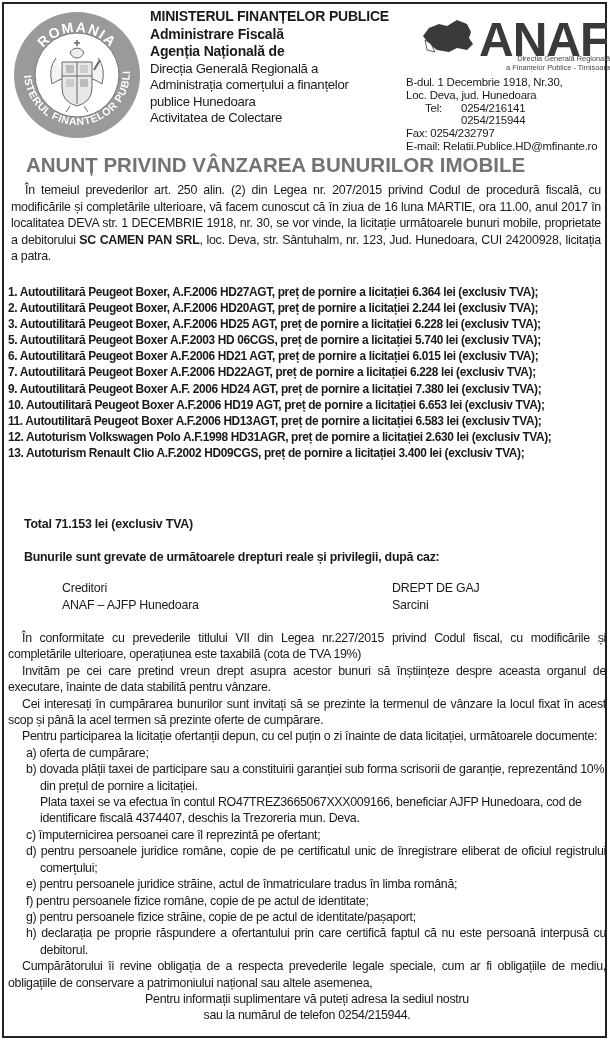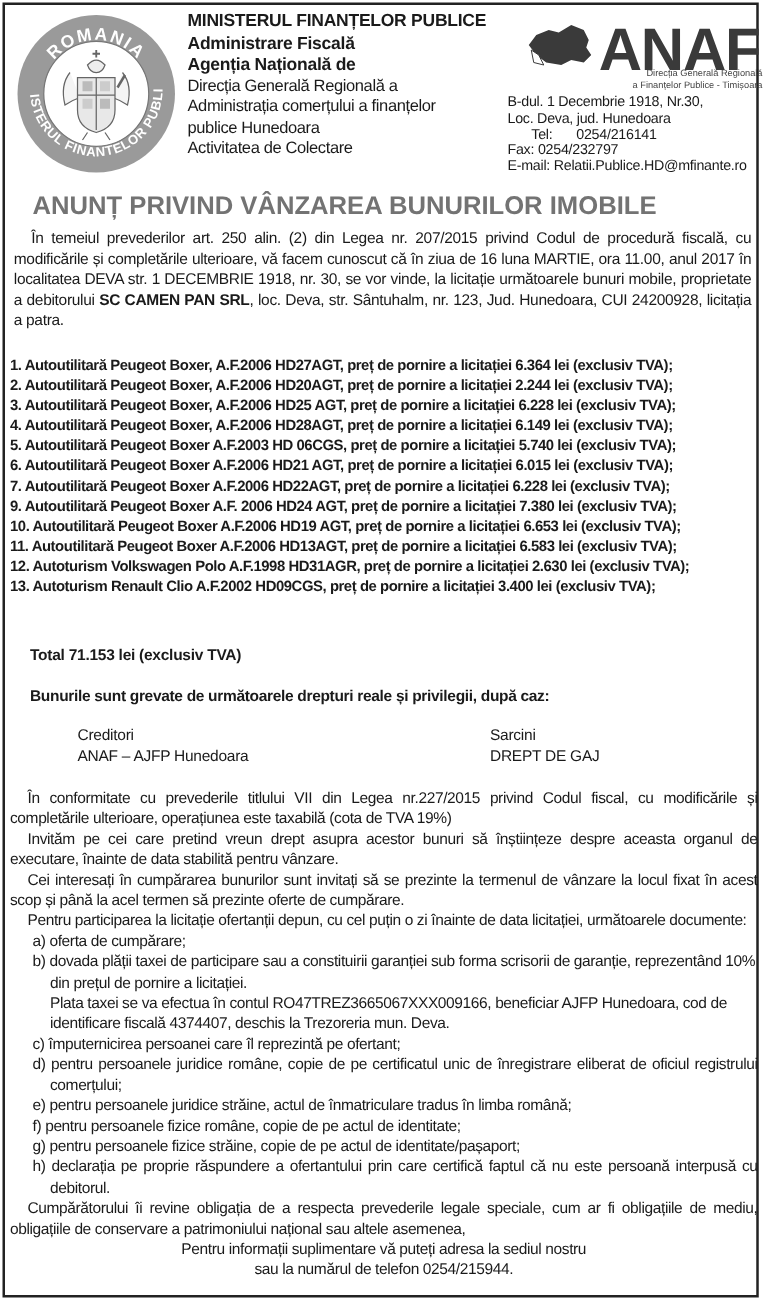--- a/index.html
+++ b/index.html
@@ -100,55 +100,58 @@
       <div>a Finanțelor Publice - Timișoara</div>
     </div>
 
     <div class="contact">
       <div>B-dul. 1 Decembrie 1918, Nr.30,</div>
       <div>Loc. Deva, jud. Hunedoara</div>
       <div class="row">
         <span class="lab">Tel:</span>
         <span>0254/216141</span>
       </div>
+      <div class="row">
+        <span class="lab"></span>
+        <span>0254/215944</span>
+      </div>
       <div>Fax: 0254/232797</div>
       <div>E-mail: Relatii.Publice.HD@mfinante.ro</div>
     </div>
   </div>
 
   <div class="title">ANUNȚ PRIVIND VÂNZAREA BUNURILOR IMOBILE</div>
 
   <div class="body-text" style="top:178px;">
     <p class="para"><span>În temeiul prevederilor art. 250 alin. (2) din Legea nr. 207/2015 privind Codul de procedură fiscală, cu modificările și completările ulterioare, vă facem cunoscut că în ziua de 16 luna MARTIE, ora 11.00, anul 2017 în localitatea DEVA str. 1 DECEMBRIE 1918, nr. 30, se vor vinde, la licitație următoarele bunuri mobile, proprietate a debitorului </span><b>SC CAMEN PAN SRL</b><span>, loc. Deva, str. Sântuhalm, nr. 123, Jud. Hunedoara, CUI 24200928, licitația  a patra.</span></p>
   </div>
 
   <div class="items">
     <span class="item">1. Autoutilitară Peugeot Boxer, A.F.2006 HD27AGT, preț de pornire a licitației 6.364 lei (exclusiv TVA);</span>
     <span class="item">2. Autoutilitară Peugeot  Boxer, A.F.2006 HD20AGT, preț de pornire a licitației 2.244 lei (exclusiv TVA);</span>
     <span class="item">3. Autoutilitară Peugeot Boxer, A.F.2006 HD25 AGT, preț de pornire a licitației 6.228 lei (exclusiv TVA);</span>
-    <span class="item">4. Autoutilitară Peugeot Boxer, A.F.2006  HD28AGT, preț de pornire a licitației 6.149 lei (exclusiv TVA);</span>
     <span class="item">5. Autoutilitară Peugeot Boxer A.F.2003 HD 06CGS, preț de pornire a licitației 5.740 lei (exclusiv TVA);</span>
     <span class="item">6. Autoutilitară Peugeot Boxer A.F.2006 HD21 AGT, preț de pornire a licitației 6.015 lei (exclusiv TVA);</span>
     <span class="item">7. Autoutilitară Peugeot Boxer A.F.2006 HD22AGT, preț de pornire a licitației 6.228 lei (exclusiv TVA);</span>
     <span class="item">9. Autoutilitară Peugeot Boxer  A.F. 2006 HD24 AGT, preț de pornire a licitației 7.380 lei (exclusiv TVA);</span>
     <span class="item">10. Autoutilitară Peugeot Boxer A.F.2006 HD19 AGT, preț de pornire a licitației 6.653 lei (exclusiv TVA);</span>
     <span class="item">11. Autoutilitară Peugeot Boxer A.F.2006 HD13AGT, preț de pornire a licitației 6.583 lei (exclusiv TVA);</span>
     <span class="item">12. Autoturism Volkswagen Polo A.F.1998 HD31AGR, preț de pornire a licitației 2.630 lei (exclusiv TVA);</span>
     <span class="item">13. Autoturism Renault Clio A.F.2002 HD09CGS, preț de pornire a licitației 3.400 lei (exclusiv TVA);</span>
   </div>
 
   <div class="total">Total 71.153 lei (exclusiv TVA)</div>
 
   <div class="liens-head">Bunurile sunt  grevate de următoarele drepturi reale și privilegii, după caz:</div>
   <div class="liens">
     <div>Creditori</div>
     <div>ANAF – AJFP Hunedoara</div>
     <div class="col2">
+      <div>DREPT DE GAJ</div>
       <div>Sarcini</div>
-      <div>DREPT DE GAJ</div>
     </div>
   </div>
 
   <div class="lower">
     <p class="p">În conformitate cu prevederile titlului VII din Legea nr.227/2015 privind Codul fiscal, cu modificările și completările ulterioare, operațiunea este taxabilă (cota de TVA 19%)</p>
     <p class="p">Invităm pe cei care pretind vreun drept asupra acestor bunuri să înștiințeze despre aceasta organul de executare, înainte de data stabilită pentru vânzare.</p>
     <p class="p">Cei interesați în cumpărarea bunurilor sunt invitați să se prezinte la termenul de vânzare la locul fixat în acest scop și până la acel termen să prezinte oferte de cumpărare.</p>
     <p class="p">Pentru participarea la licitație ofertanții depun, cu cel puțin o zi înainte de data licitației, următoarele documente:</p>
     <p class="list-item">a) oferta de cumpărare;</p>
     <p class="list-item">b) dovada plății taxei de participare sau a constituirii garanției sub forma scrisorii de garanție, reprezentând 10% din prețul de pornire a licitației.</p>

